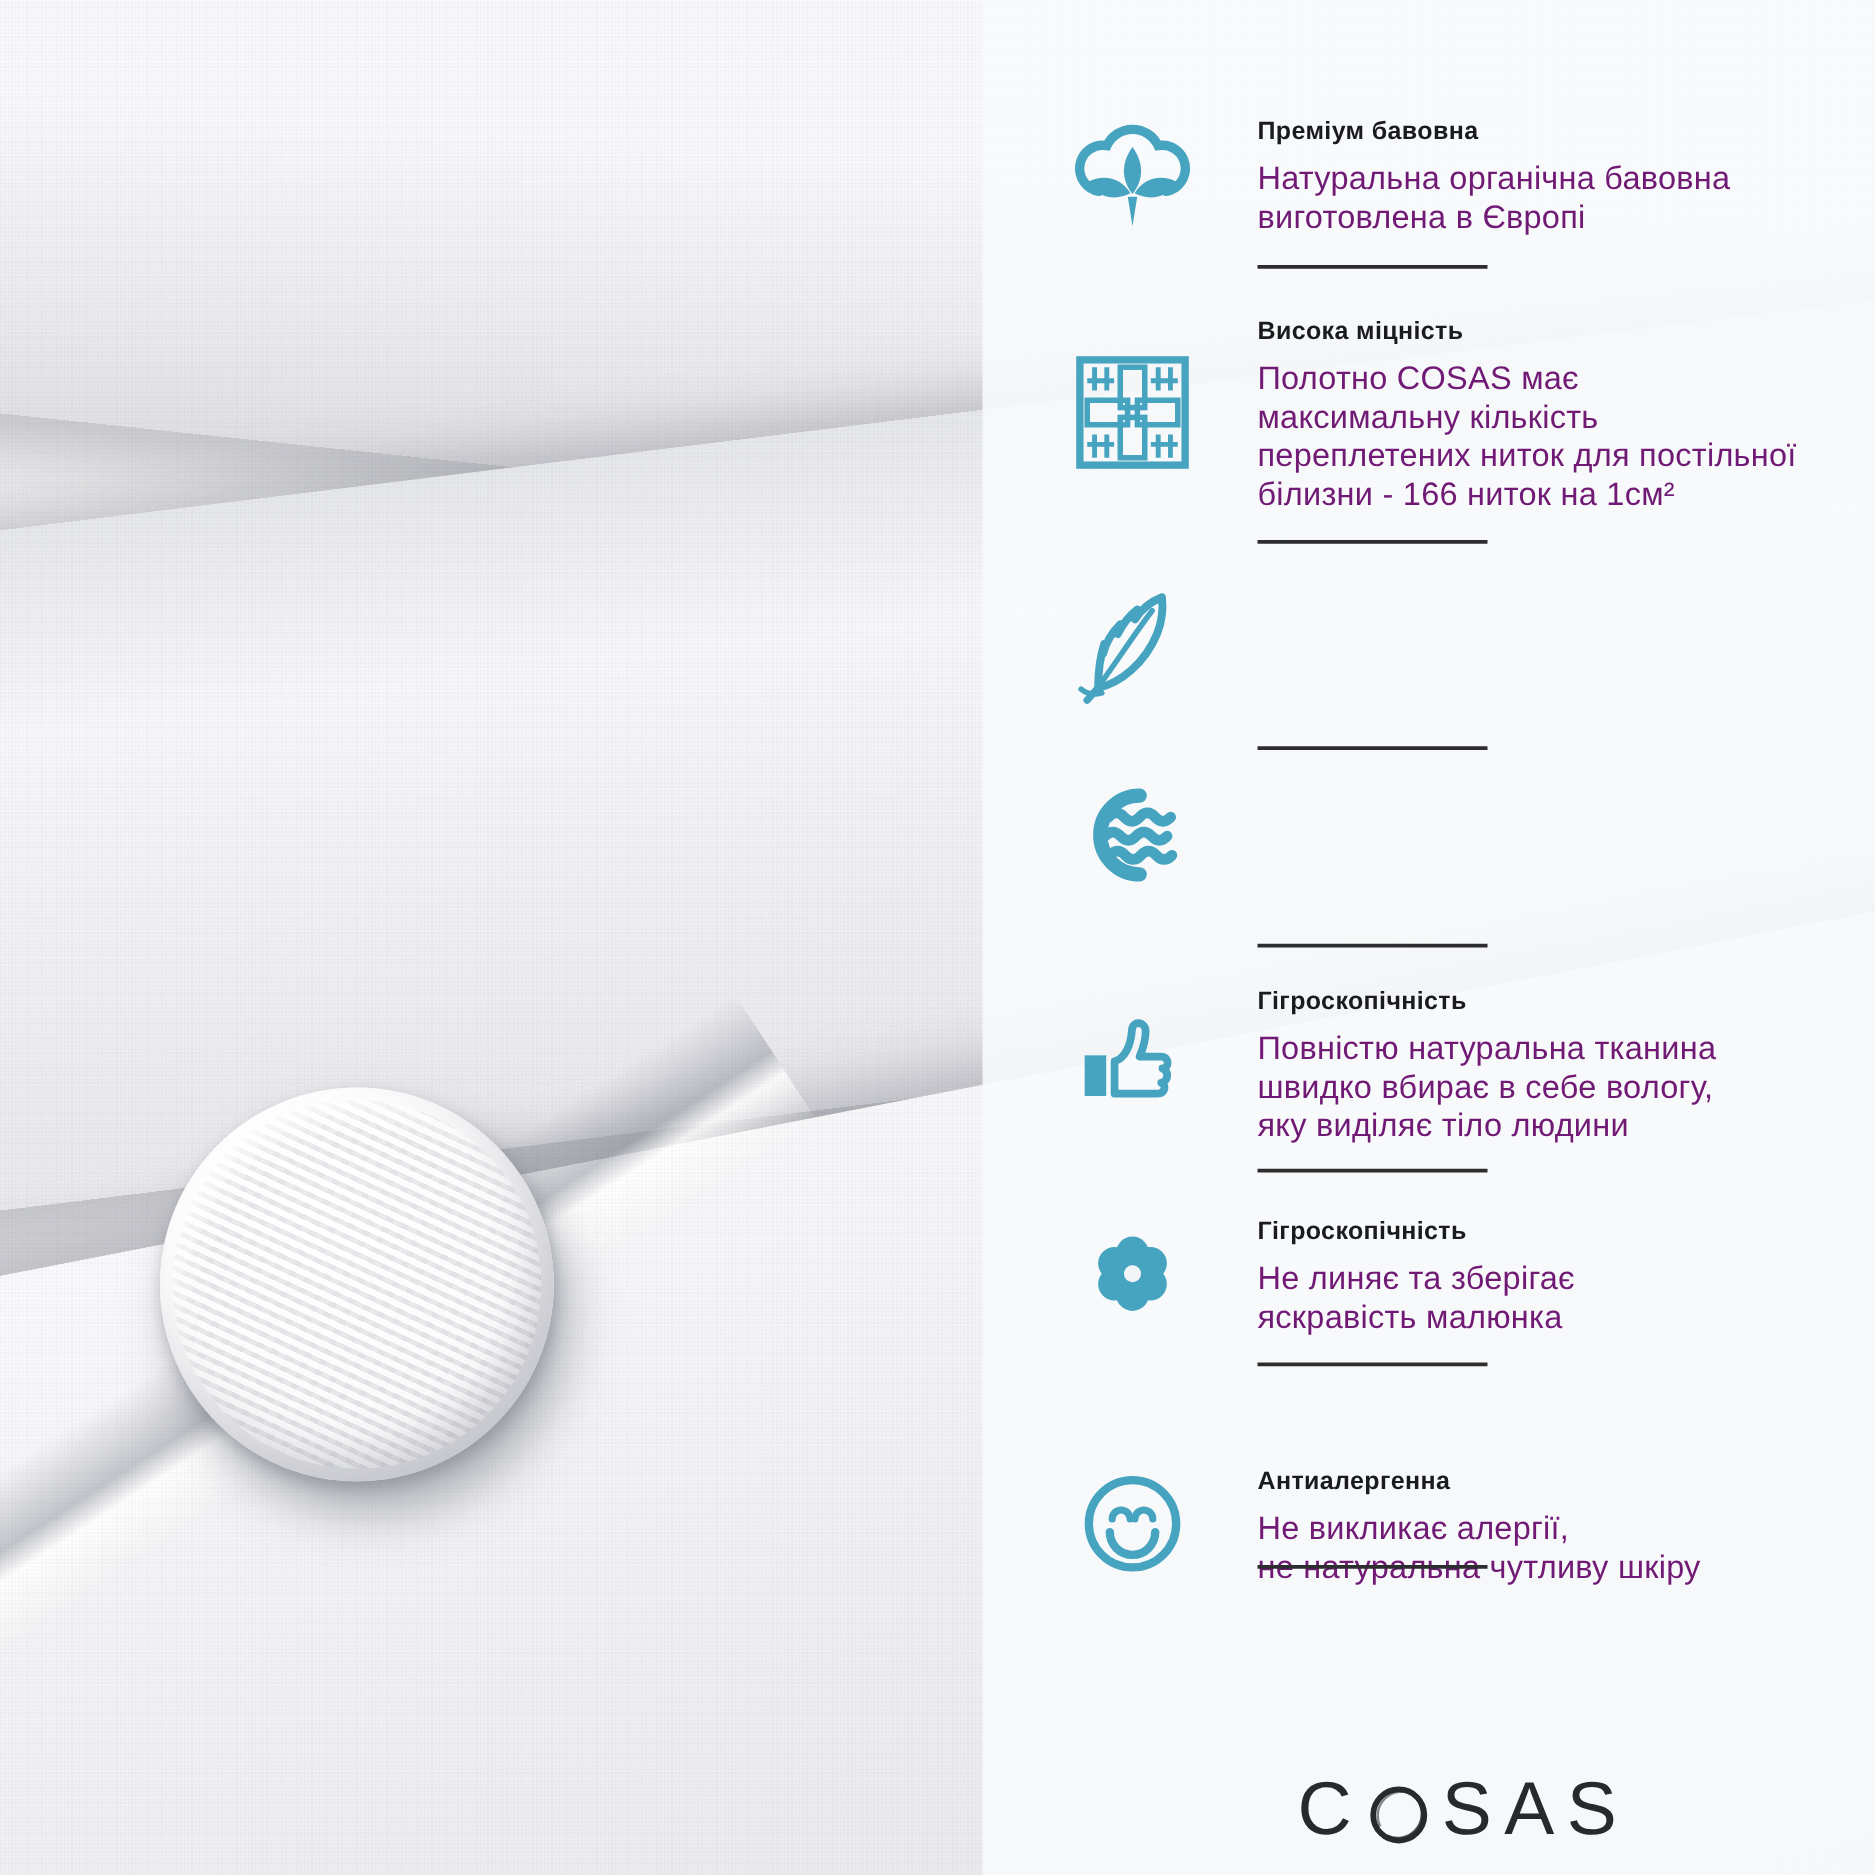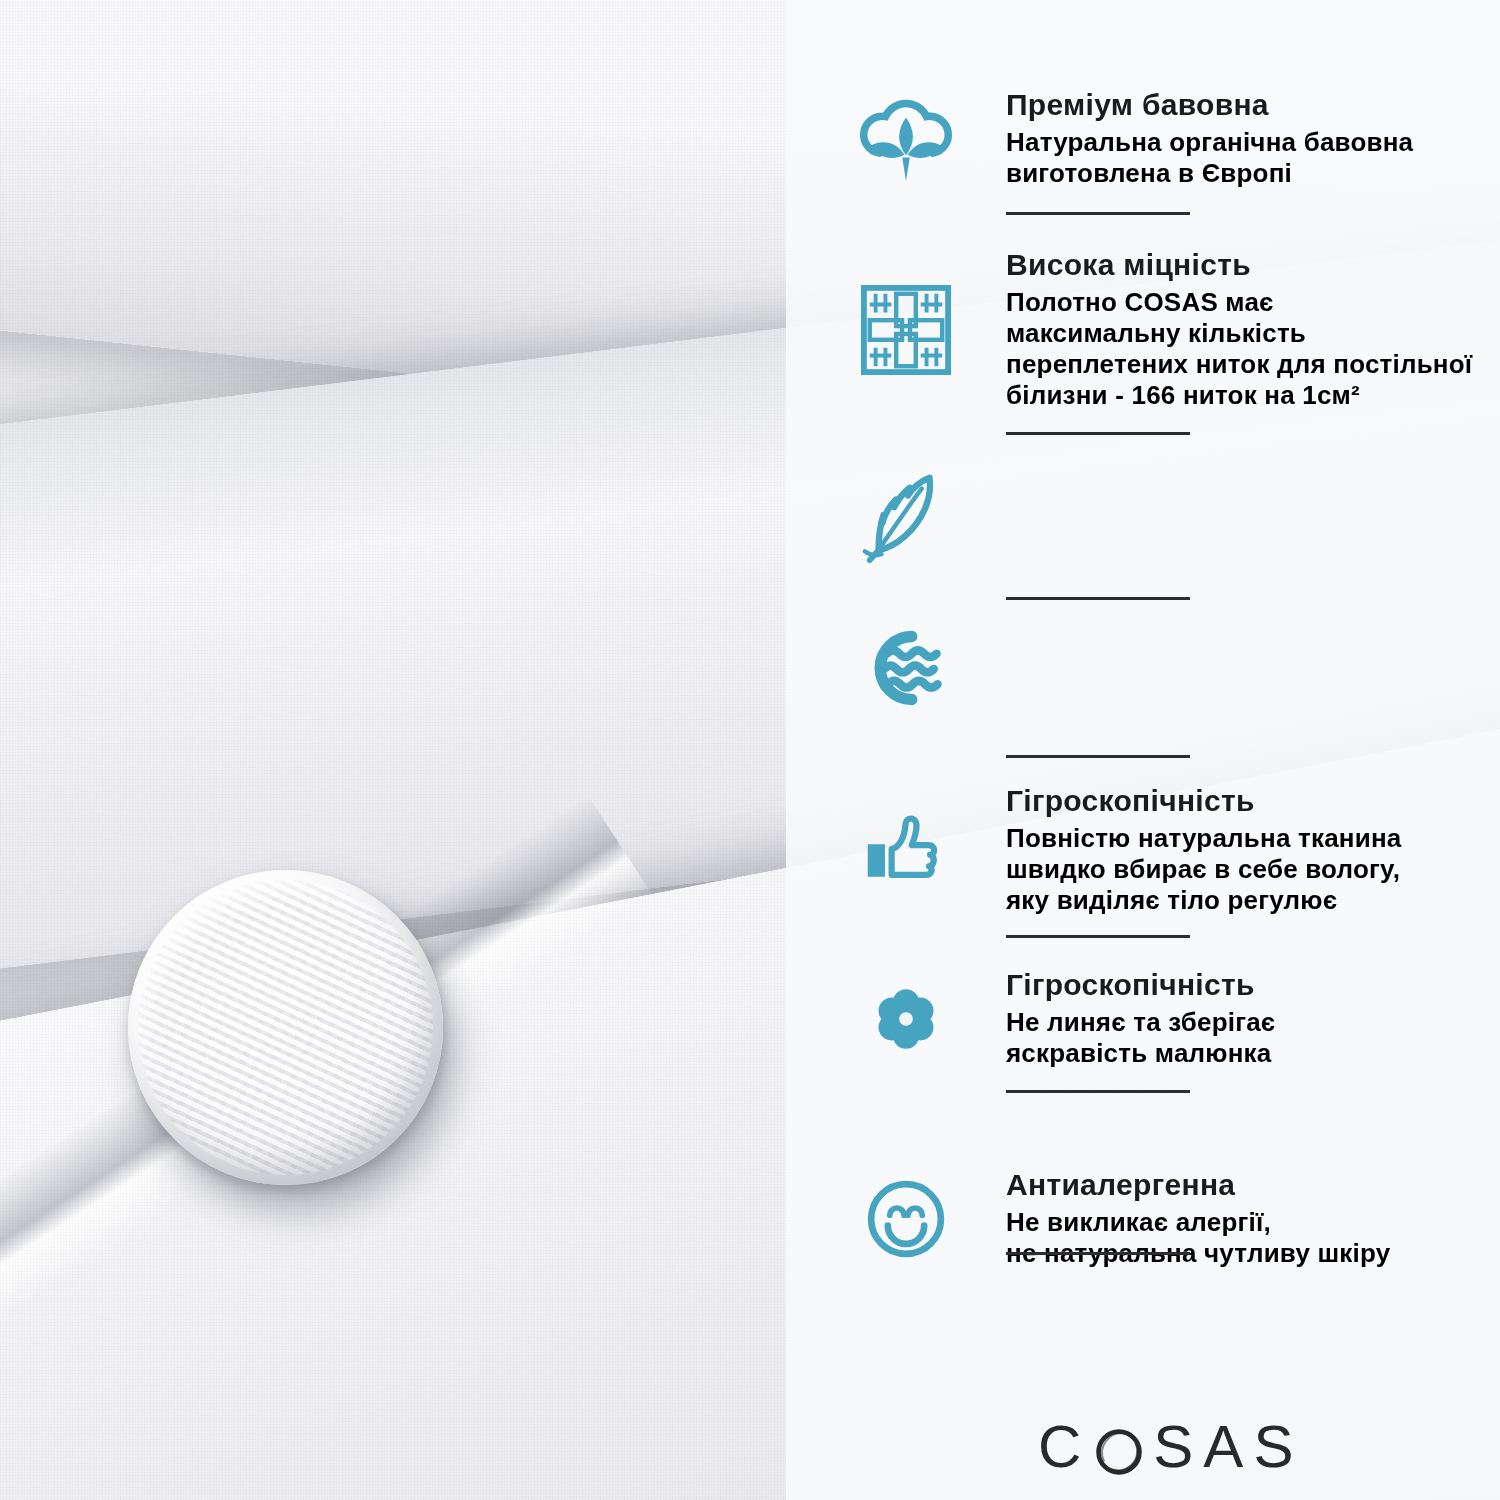--- a/index.html
+++ b/index.html
@@ -61,25 +61,25 @@
     background:rgba(248,249,251,.9);
   }
   
   .feature{
     position:absolute;left:846px;width:634px;
     display:flex;align-items:center;
   }
   .icon-box{width:120px;flex:0 0 120px;display:flex;align-items:center;justify-content:center;}
   .feature-text{margin-left:40px;}
   .feature-title{
-    font-size:30px;line-height:34px;font-weight:700;color:#1a1b1d;letter-spacing:.3px;
+    font-size:20px;line-height:34px;font-weight:700;color:#1a1b1d;letter-spacing:.3px;
     margin-bottom:5px;white-space:pre;
   }
   .feature-body{
-    font-size:26px;line-height:31px;font-weight:700;color:#000000;letter-spacing:.2px;
+    font-size:26px;line-height:31px;font-weight:400;color:#701a75;letter-spacing:.2px;
     white-space:pre;
   }
   .divider{
     position:absolute;left:1006px;width:184px;height:3px;background:#2c2d2f;
   }
   
   .logo{
     position:absolute;left:1038px;top:1416px;height:62px;
     display:flex;align-items:flex-start;color:#27292d;
   }
@@ -169,21 +169,21 @@
     <div class="icon-box">
       <svg width="88" height="88" viewBox="0 0 92 92" fill="none">
         <rect x="6" y="40" width="18" height="34" fill="#47A4C1"></rect>
         <path d="M31,72 L31,45 C39,43 44.5,33 45.5,19 C46,10.5 57,11.5 57,20 C57,28 54,36 52,41 L70,41 C77,41 77,51 71,51 C77,53 76,62 70,63 C75,65 73,72 67,72 Z" stroke="#47A4C1" stroke-width="6.5" stroke-linejoin="round"></path>
       </svg>
     </div>
     <div class="feature-text">
       <div class="feature-title">Гігроскопічність</div>
       <div class="feature-body">Повністю натуральна тканина
 швидко вбирає в себе вологу,
-яку виділяє тіло регулює</div>
+яку виділяє тіло людини</div>
     </div>
   </div>
   <div class="divider" style="top:935px"></div>
 
   <div class="feature" style="top:968px">
     <div class="icon-box">
       <svg width="78" height="78" viewBox="0 0 80 80">
         <g fill="#47A4C1">
           <circle cx="40" cy="23" r="13.5"></circle>
           <circle cx="54.7" cy="31.5" r="13.5"></circle>

